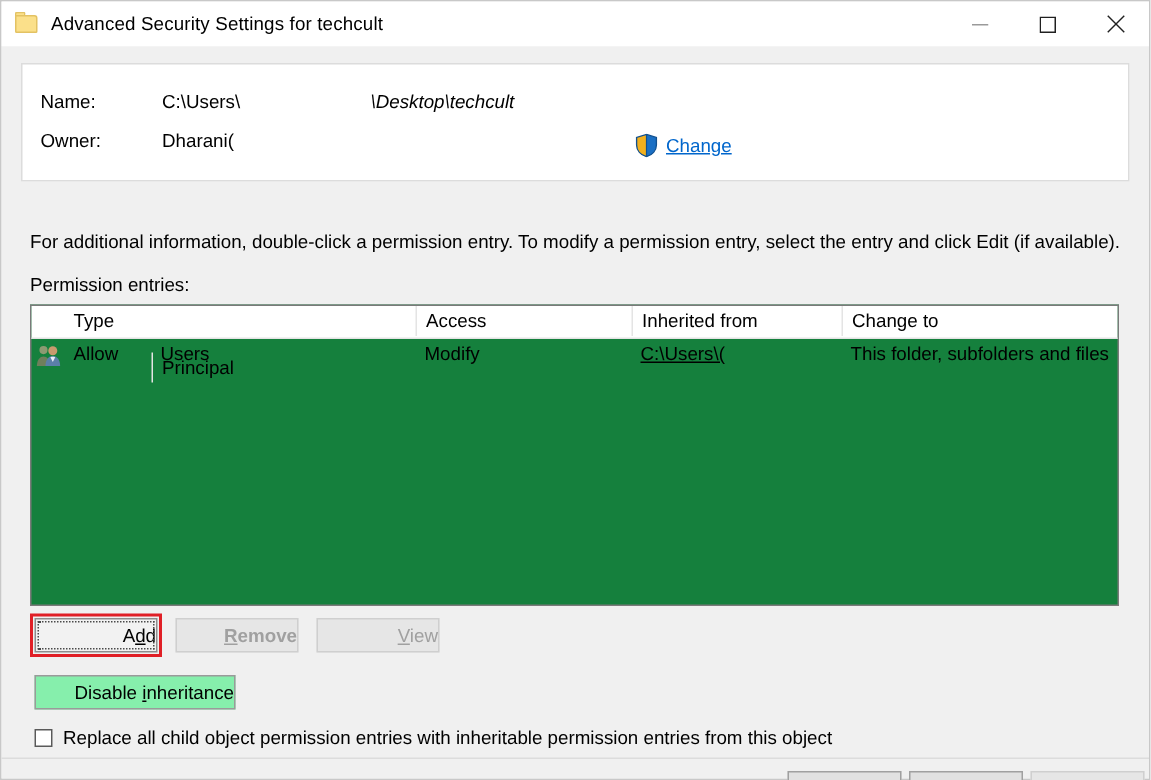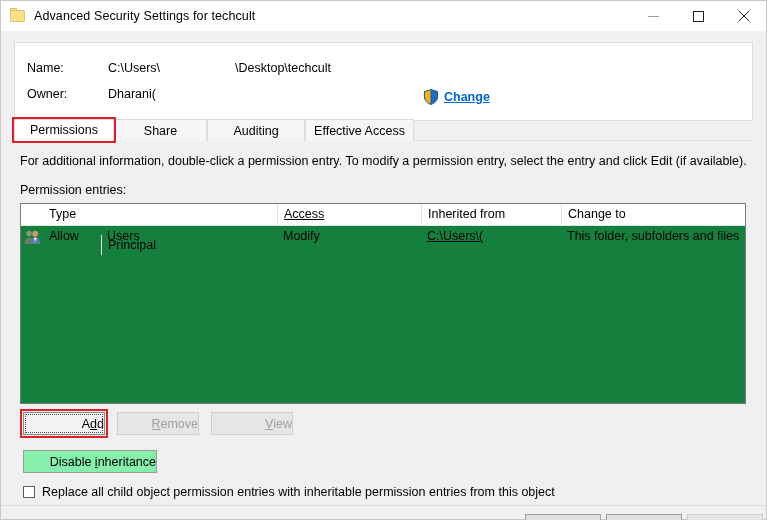--- a/index.html
+++ b/index.html
@@ -115,33 +115,33 @@
   .field-label {
     position: absolute;
     left: 12px;
   }
   .field-value-a {
     position: absolute;
     left: 93px;
   }
   .field-value-b {
     position: absolute;
-    left: 220px;
+    left: 232px;
+    font-style: italic;
   }
 
   
   #change-link {
     position: absolute;
     left: 408px;
     top: 1px;
     display: flex;
     align-items: center;
     height: 18px;
     cursor: default;
-    font-weight: bold;
   }
   #shield-icon { width: 16px; height: 16px; margin-right: 5px; display:block;}
   #change-text {
     color: #0066cc;
     text-decoration: underline;
     font-size: 12.5px;
   }
 
   
   #tabstrip {
@@ -280,21 +280,21 @@
   }
   #add-highlight {
     position: absolute;
     left: 19px; top: 378px;
     width: 88px; height: 29px;
     border: 2px solid #e01f26;
     box-sizing: border-box;
     pointer-events: none;
     z-index: 4;
   }
-  #btn-remove   { left: 116px; top: 381px; width: 82px; height: 23px; }
+  #btn-remove   { left: 116px; top: 381px; width: 82px; height: 23px; font-weight: bold; }
   #btn-view     { left: 210px; top: 381px; width: 82px; height: 23px; }
   #btn-disable  { left: 22px;  top: 419px; width: 134px; height: 23px; background:#86efac; border:1px solid #9a9a9a; }
 
   
   #replace-row {
     position: absolute;
     left: 22px; top: 452px;
     display: flex;
     align-items: center;
     height: 18px;
@@ -375,45 +375,29 @@
             <path d="M8 0.6 L14.6 2.6 L14.6 7.6 C14.6 11.4 11.8 14.3 8 15.4 C4.2 14.3 1.4 11.4 1.4 7.6 L1.4 2.6 Z" fill="#1a6fc4"></path>
             <path d="M8 0.6 L1.4 2.6 L1.4 7.6 C1.4 11.4 4.2 14.3 8 15.4 Z" fill="#f2b01e"></path>
             <path d="M8 0.6 L14.6 2.6 L14.6 7.6 C14.6 11.4 11.8 14.3 8 15.4 C4.2 14.3 1.4 11.4 1.4 7.6 L1.4 2.6 Z" fill="none" stroke="#11508f" stroke-width="0.9"></path>
             <line x1="8" y1="1" x2="8" y2="15.2" stroke="#11508f" stroke-width="0.8"></line>
           </svg>
           <span id="change-text">Change</span>
         </span>
       </div>
     </div>
 
-    <div id="tabstrip">
-      <div id="tab-underline"></div>
-      <div class="tab selected" id="tab-0">
-          <span>Permissions</span>
-        </div>
-      <div class="tab" id="tab-1">
-          <span>Share</span>
-        </div>
-      <div class="tab" id="tab-2">
-          <span>Auditing</span>
-        </div>
-      <div class="tab" id="tab-3">
-          <span>Effective Access</span>
-        </div>
-      <div id="tab-highlight"></div>
-    </div>
 
     <div id="info-text">For additional information, double-click a permission entry. To modify a permission entry, select the entry and click Edit (if available).</div>
     <div id="entries-label">Permission entries:</div>
 
     <div id="listview">
       <div id="list-header">
         <div class="col-head first" style="left:22px;  width:58px;">Type</div>
         <div class="col-head" style="left:80px;  width:176px;margin-top:31px;">Principal</div>
-        <div class="col-head" style="left:256px; width:144px;text-decoration:underline;">Access</div>
+        <div class="col-head" style="left:256px; width:144px;">Access</div>
         <div class="col-head" style="left:400px; width:140px;">Inherited from</div>
         <div class="col-head" style="left:540px; width:184px;">Change to</div>
       </div>
 
       <div id="list-row">
         <svg id="row-icon" viewBox="0 0 17 16">
           <circle cx="5" cy="4.4" r="2.7" fill="#8d9a72"></circle>
           <path d="M0.6 15 C0.6 10.8 2.6 8.6 5 8.6 C7.4 8.6 9.4 10.8 9.4 15 Z" fill="#6f7f5c"></path>
           <circle cx="11.2" cy="4.8" r="3" fill="#c99a6e"></circle>
           <path d="M6.3 15 C6.3 10.5 8.5 8.3 11.2 8.3 C13.9 8.3 16.1 10.5 16.1 15 Z" fill="#5b7fa8"></path>

